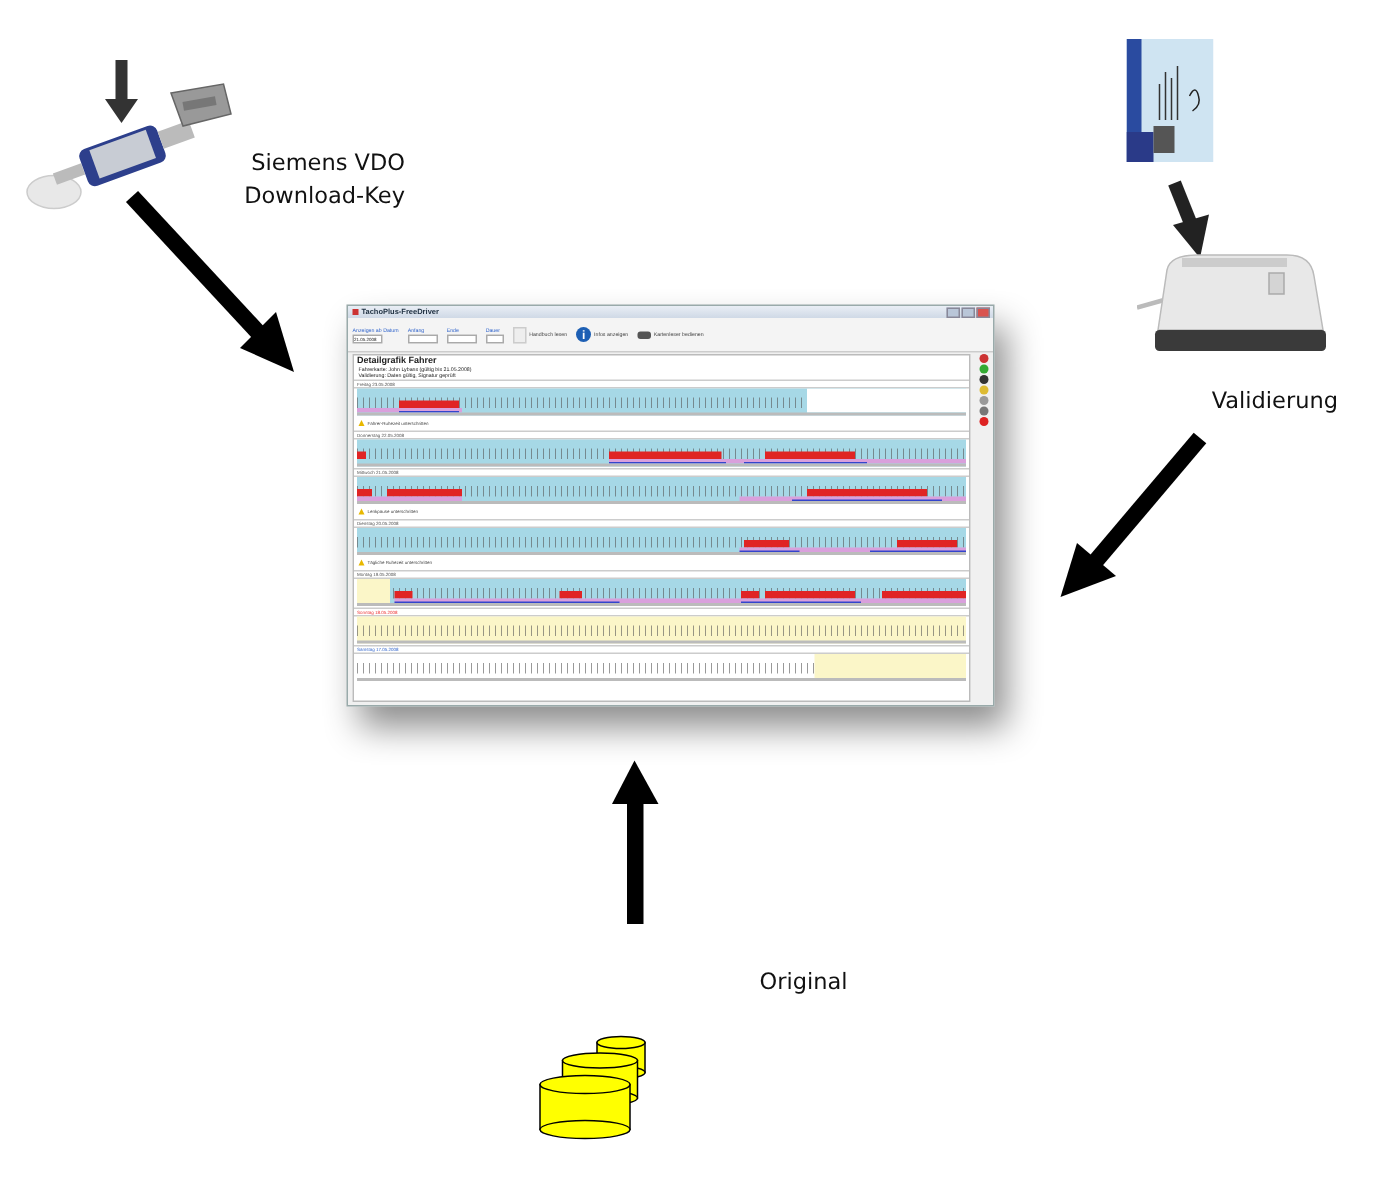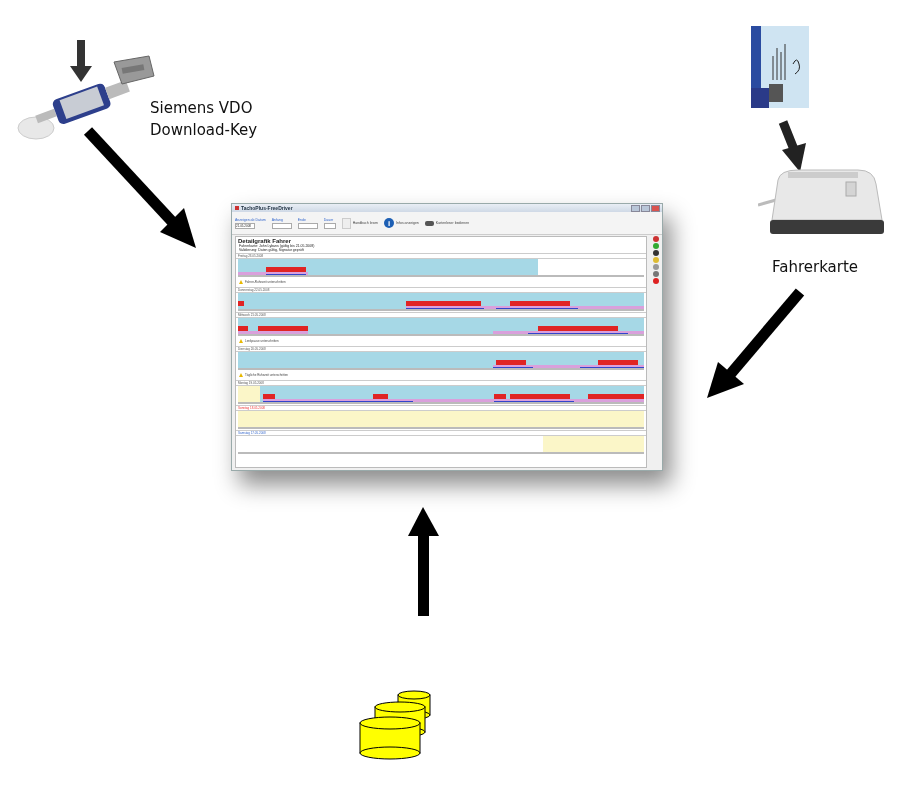--- a/index.html
+++ b/index.html
@@ -1,17 +1,17 @@
 <!DOCTYPE html>
 <html><head>
 <meta charset="utf-8">
 <style>
   html,body{margin:0;padding:0;background:#fff;}
   body{width:918px;height:793px;position:relative;overflow:hidden;font-family:"DejaVu Sans","Liberation Sans",sans-serif;}
-  .label{position:absolute;color:#111;font-size:15px;line-height:22px;text-align:left;font-family:"DejaVu Sans",sans-serif;}
+  .label{position:absolute;color:#111;font-size:15px;line-height:22px;text-align:right;font-family:"DejaVu Sans",sans-serif;}
   .arrow-svg{position:absolute;left:0;top:0;width:918px;height:793px;pointer-events:none;}
   
   .win{position:absolute;left:231px;top:203px;width:430px;height:266px;background:#f0f0f0;border:1px solid #9aa;box-shadow:8px 14px 22px rgba(0,0,0,0.45);font-family:"Liberation Sans",sans-serif;font-size:4px;color:#333;overflow:hidden;}
   .titlebar{height:8px;background:linear-gradient(#e9eef5,#cfd9e6);display:flex;align-items:center;padding-left:3px;font-size:5px;font-weight:bold;color:#234;}
   .titlebar .ico{width:4px;height:4px;background:#c33;margin-right:2px;}
   .winbtns{position:absolute;right:2px;top:1px;display:flex;gap:1px;}
   .winbtns span{width:7px;height:5px;background:#b9c6d8;border:1px solid #889;}
   .winbtns span.x{background:#d9534f;}
   .toolbar{height:22px;display:flex;align-items:center;gap:6px;padding-left:3px;background:#f4f4f4;border-bottom:1px solid #ccc;}
   .tb-group{display:flex;flex-direction:column;gap:1px;font-size:3.5px;color:#36c;}
@@ -95,23 +95,24 @@
   <path d="M42 38 q4 -8 6 0 q2 6 -4 10" stroke="#222" fill="none"></path>
 </svg>
 
 <svg class="reader" viewBox="0 0 134 95">
   <line x1="0" y1="55" x2="18" y2="50" stroke="#bbb" stroke-width="3"></line>
   <path d="M14 70 L20 30 Q22 20 40 20 L100 20 Q116 20 118 34 L124 70 Z" fill="#e8e8e8" stroke="#bbb"></path>
   <rect x="30" y="22" width="70" height="6" fill="#ccc"></rect>
   <rect x="88" y="32" width="10" height="14" fill="#d4d4d4" stroke="#aaa"></rect>
   <rect x="12" y="70" width="114" height="14" rx="3" fill="#3a3a3a"></rect>
 </svg>
-<div class="label" style="left:772px;top:256px;width:120px;">Fahrerkarte</div>
+<div class="label" style="left:772px;top:256px;width:120px;">Validierung</div>
 
 <div class="label" style="left:295px;top:643px;width:270px;">
+  <div>Original</div>
 </div>
 <svg class="disks" viewBox="0 0 80 70">
   <g stroke="#000" stroke-width="1" fill="#ffff00">
     <rect x="40" y="5" width="32" height="20"></rect>
       <ellipse cx="56" cy="25" rx="16" ry="4"></ellipse>
       <ellipse cx="56" cy="5" rx="16" ry="4"></ellipse>
     <rect x="17" y="17" width="50" height="25"></rect>
       <ellipse cx="42" cy="42" rx="25" ry="5"></ellipse>
       <ellipse cx="42" cy="17" rx="25" ry="5"></ellipse>
     <rect x="2" y="33" width="60" height="30"></rect>

